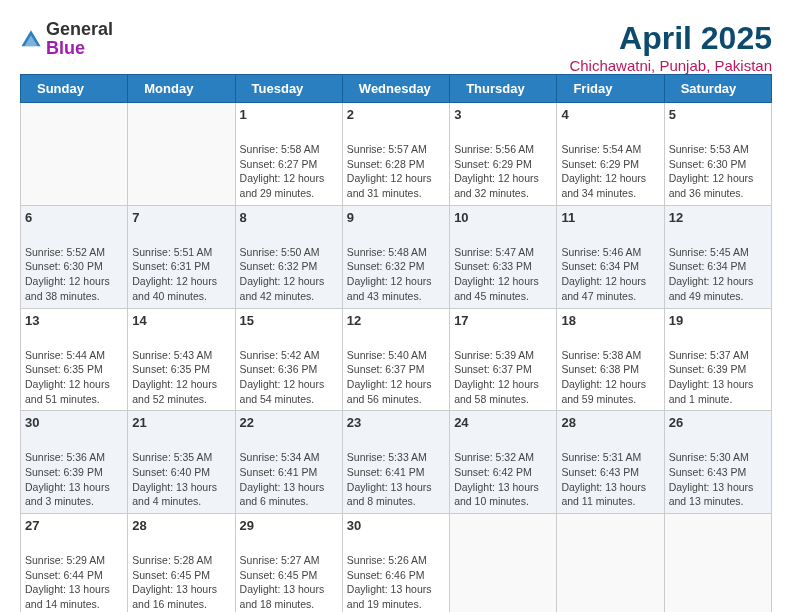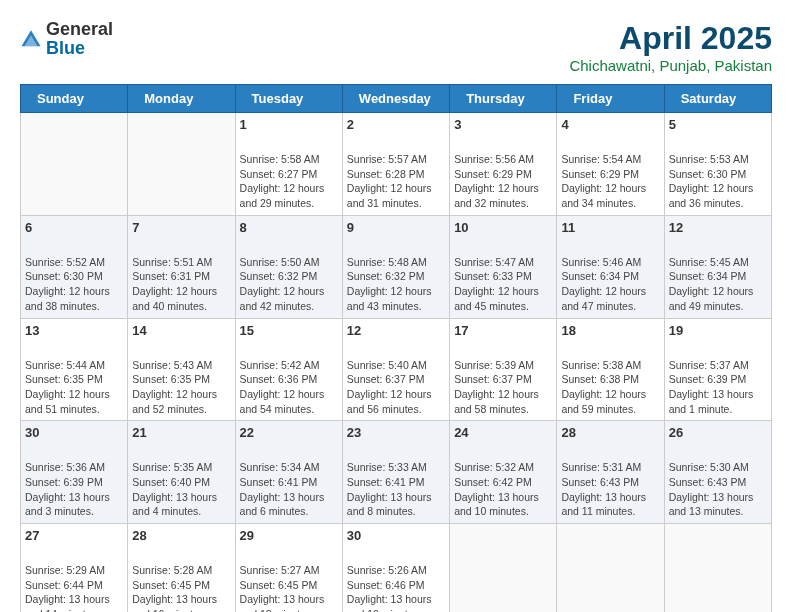--- a/index.html
+++ b/index.html
@@ -7,54 +7,54 @@
       font-family: Arial, sans-serif;
       background: #fff;
       width: 792px;
       min-height: 612px;
       padding: 20px;
     }
     .header-area {
       display: flex;
       justify-content: space-between;
       align-items: flex-start;
-      margin-bottom: 10px;
+      margin-bottom: 0;
     }
     .logo {
       display: flex;
       align-items: center;
       gap: 4px;
     }
     .logo-text-general {
       font-size: 18px;
       font-weight: bold;
       color: #333;
       line-height: 1;
     }
     .logo-text-blue {
       font-size: 18px;
       font-weight: bold;
-      color: #0369a1;
+      color: #a21caf;
       line-height: 1;
     }
     .logo-icon {
       width: 22px;
       height: 22px;
     }
     .title-area {
       text-align: right;
     }
     .main-title {
       font-size: 32px;
       font-weight: bold;
       color: #0c4a6e;
     }
     .subtitle {
       font-size: 15px;
-      color: #15803d;
+      color: #be185d;
     }
     .calendar {
       width: 100%;
       border-collapse: collapse;
       font-size: 11px;
     }
     .calendar thead th {
       background-color: #2a7fc1;
       color: #fff;
       padding: 6px 16px;

